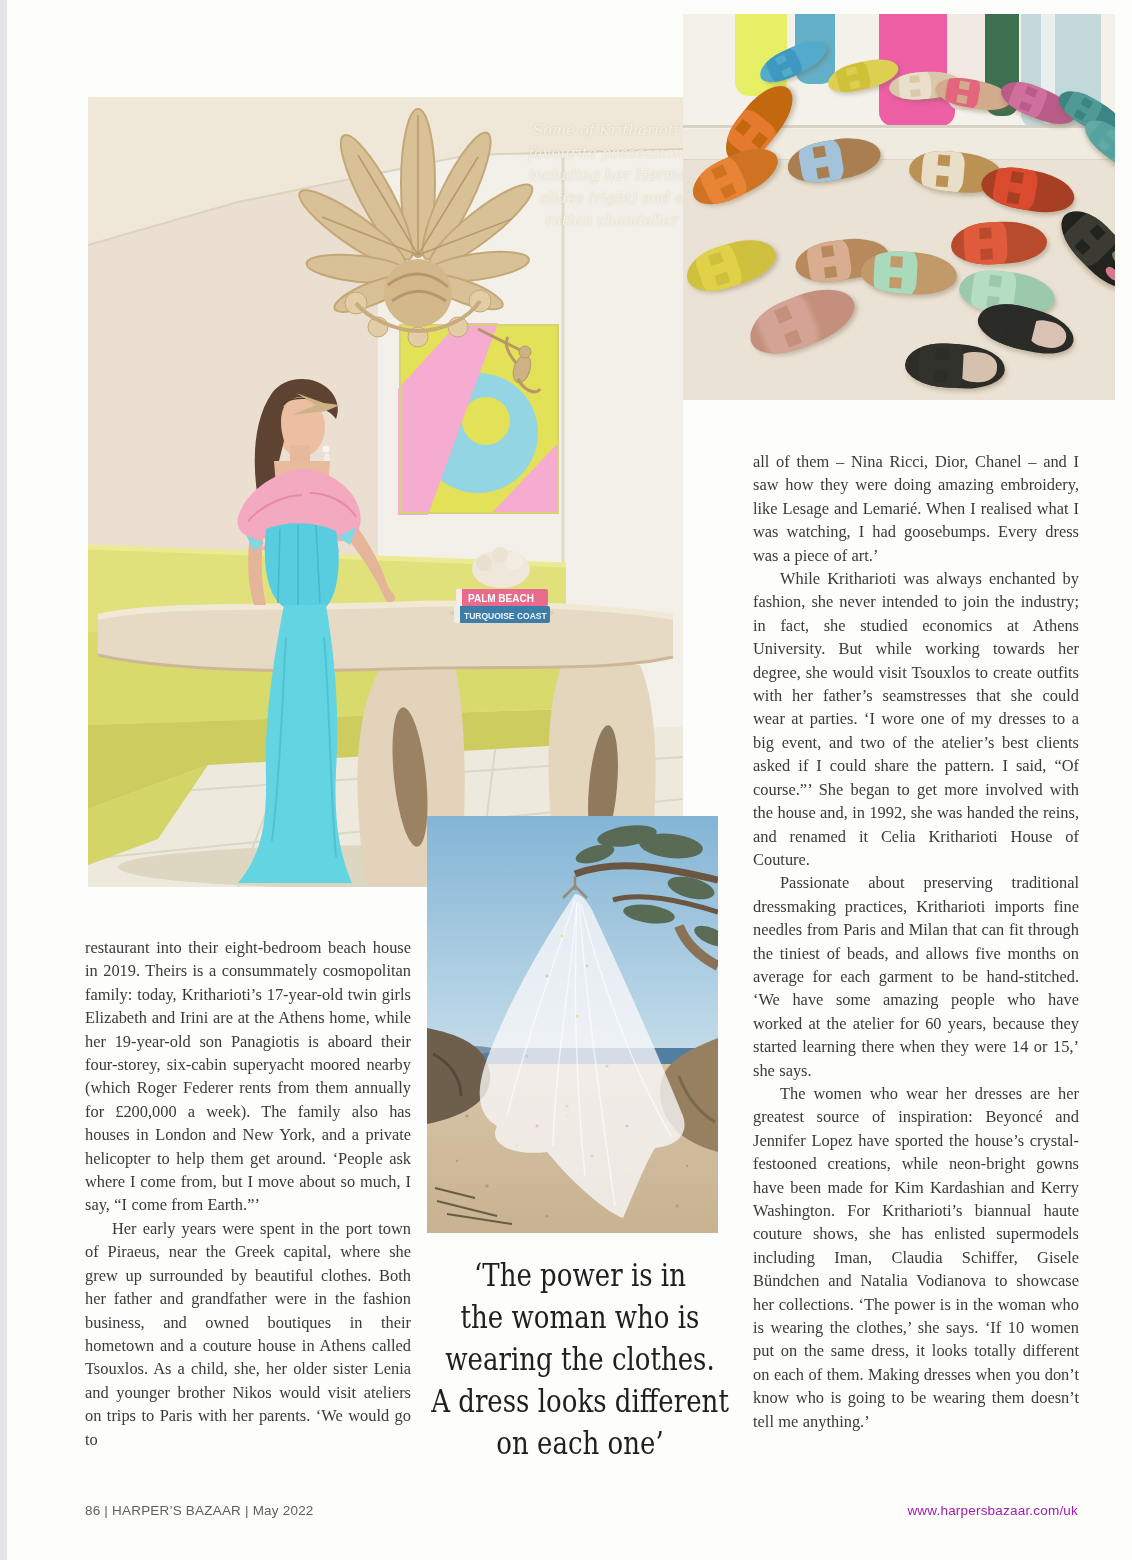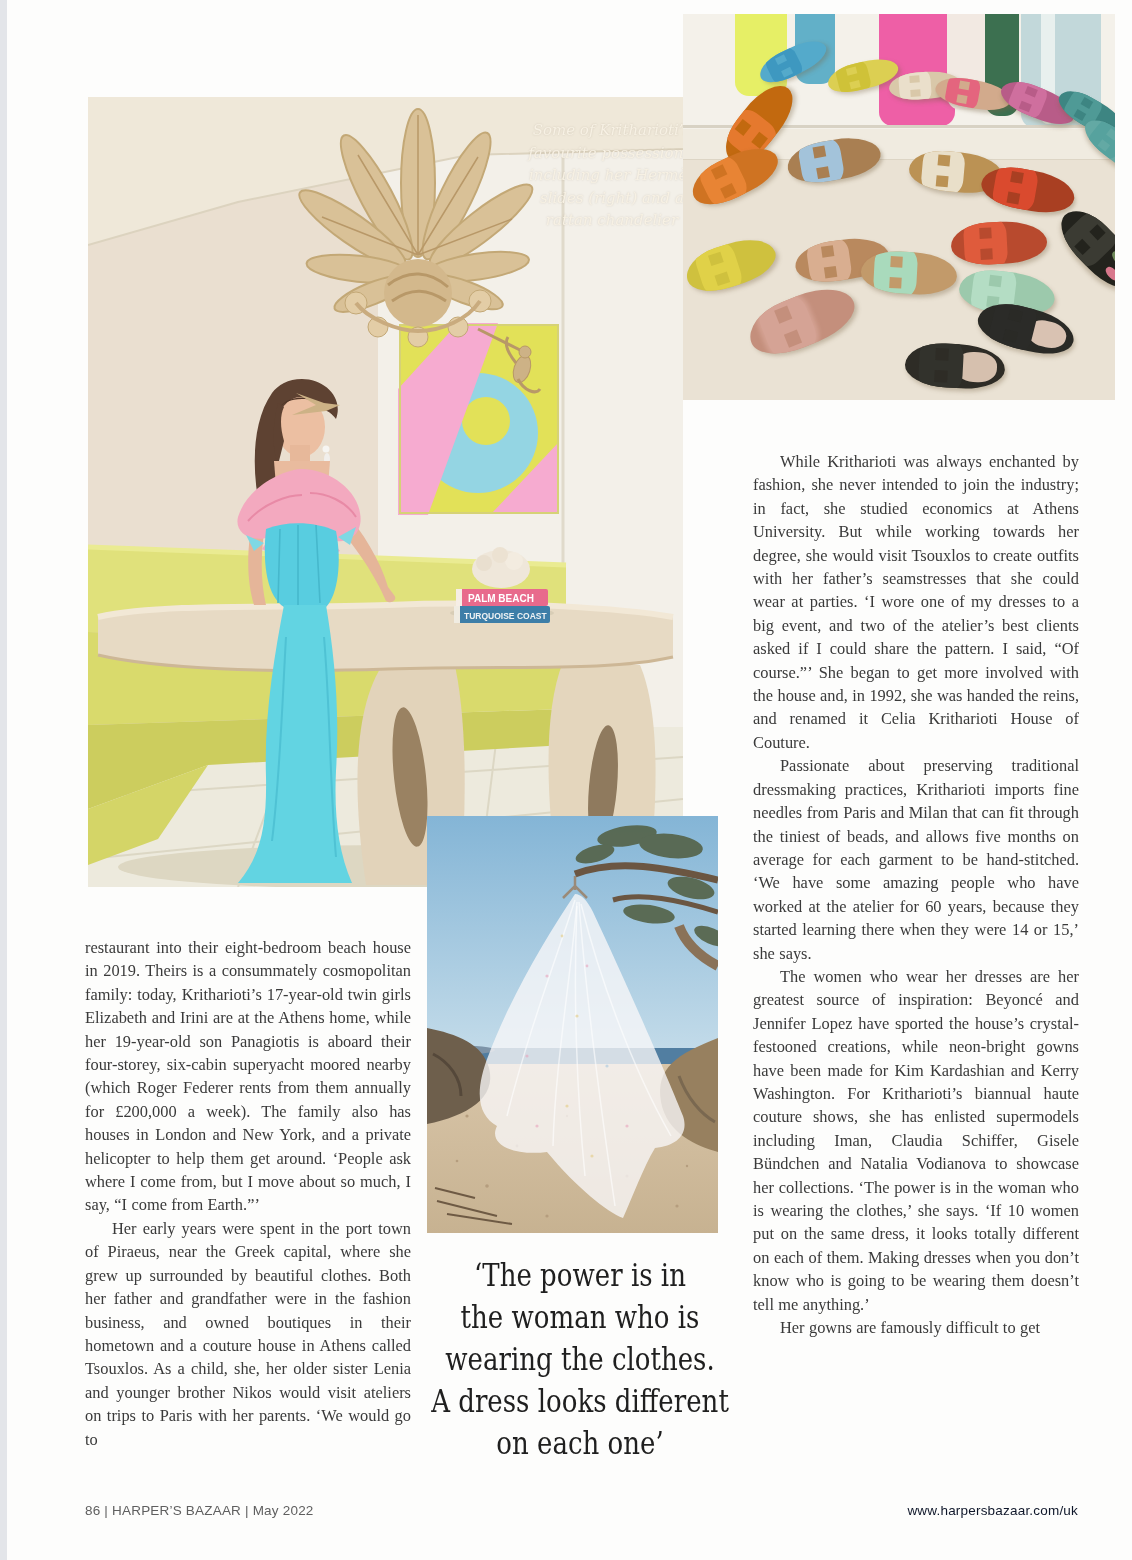--- a/index.html
+++ b/index.html
@@ -20,21 +20,21 @@
   #right-col{left:753px;top:450px;}
   .col p{margin:0;}
   .col p.indent{text-indent:27px;}
   .pull-quote{position:absolute;left:430px;top:1254px;width:300px;z-index:4;
               display:flex;flex-direction:column;align-items:center;
               font-family:"DejaVu Serif",serif;font-size:31px;line-height:42px;color:#1f1f1f;
               transform:scaleX(.84);transform-origin:50% 0;}
   .pull-quote div{white-space:nowrap;}
   .footer{position:absolute;left:85px;top:1503px;width:993px;z-index:5;
           font-family:"Liberation Sans",sans-serif;font-size:13.5px;color:#5f5f5f;letter-spacing:.2px;}
-  .footer .right{float:right;color:#0f172a;}
+  .footer .right{float:right;color:#a21caf;}
   
   .closet{position:absolute;left:0;top:0;width:432px;height:115px;background:#f4f1ea;}
   .closet .line{position:absolute;left:0;top:111px;width:432px;height:3px;background:#d8d2c4;}
   .baseboard{position:absolute;left:0;top:115px;width:432px;height:30px;background:#f0ebe0;
              border-bottom:1px solid #ddd5c5;}
   .garment{position:absolute;top:0;border-radius:0 0 14px 14px;}
   
   .slides-layer{position:absolute;inset:0;}
   .slide{position:absolute;}
   .sole{position:absolute;inset:0;border-radius:46% 54% 50% 50% / 62% 62% 55% 55%;
@@ -428,24 +428,24 @@
       </g>
     </svg>
   </figure>
 
   <div class="col" id="left-col">
     <p>restaurant into their eight-bedroom beach house in 2019. Theirs is a consummately cosmopolitan family: today, Kritharioti’s 17-year-old twin girls Elizabeth and Irini are at the Athens home, while her 19-year-old son Panagiotis is aboard their four-storey, six-cabin superyacht moored nearby (which Roger Federer rents from them annually for £200,000 a week). The family also has houses in London and New York, and a private helicopter to help them get around. ‘People ask where I come from, but I move about so much, I say, “I come from Earth.”’</p>
     <p class="indent">Her early years were spent in the port town of Piraeus, near the Greek capital, where she grew up surrounded by beautiful clothes. Both her father and grandfather were in the fashion business, and owned boutiques in their hometown and a couture house in Athens called Tsouxlos. As a child, she, her older sister Lenia and younger brother Nikos would visit ateliers on trips to Paris with her parents. ‘We would go to</p>
   </div>
 
   <div class="col" id="right-col">
+    <p>all of them – Nina Ricci, Dior, Chanel – and I saw how they were doing amazing embroidery, like Lesage and Lemarié. When I realised what I was watching, I had goosebumps. Every dress was a piece of art.’</p>
     <p class="indent">While Kritharioti was always enchanted by fashion, she never intended to join the industry; in fact, she studied economics at Athens University. But while working towards her degree, she would visit Tsouxlos to create outfits with her father’s seamstresses that she could wear at parties. ‘I wore one of my dresses to a big event, and two of the atelier’s best clients asked if I could share the pattern. I said, “Of course.”’ She began to get more involved with the house and, in 1992, she was handed the reins, and renamed it Celia Kritharioti House of Couture.</p>
     <p class="indent">Passionate about preserving traditional dressmaking practices, Kritharioti imports fine needles from Paris and Milan that can fit through the tiniest of beads, and allows five months on average for each garment to be hand-stitched. ‘We have some amazing people who have worked at the atelier for 60 years, because they started learning there when they were 14 or 15,’ she says.</p>
     <p class="indent">The women who wear her dresses are her greatest source of inspiration: Beyoncé and Jennifer Lopez have sported the house’s crystal-festooned creations, while neon-bright gowns have been made for Kim Kardashian and Kerry Washington. For Kritharioti’s biannual haute couture shows, she has enlisted supermodels including Iman, Claudia Schiffer, Gisele Bündchen and Natalia Vodianova to showcase her collections. ‘The power is in the woman who is wearing the clothes,’ she says. ‘If 10 women put on the same dress, it looks totally different on each of them. Making dresses when you don’t know who is going to be wearing them doesn’t tell me anything.’</p>
-    <p class="indent">Her gowns are famously difficult to get</p>
   </div>
 
   <div class="pull-quote">
     <div>‘The power is in</div>
     <div>the woman who is</div>
     <div>wearing the clothes.</div>
     <div>A dress looks different</div>
     <div>on each one’</div>
   </div>
 

